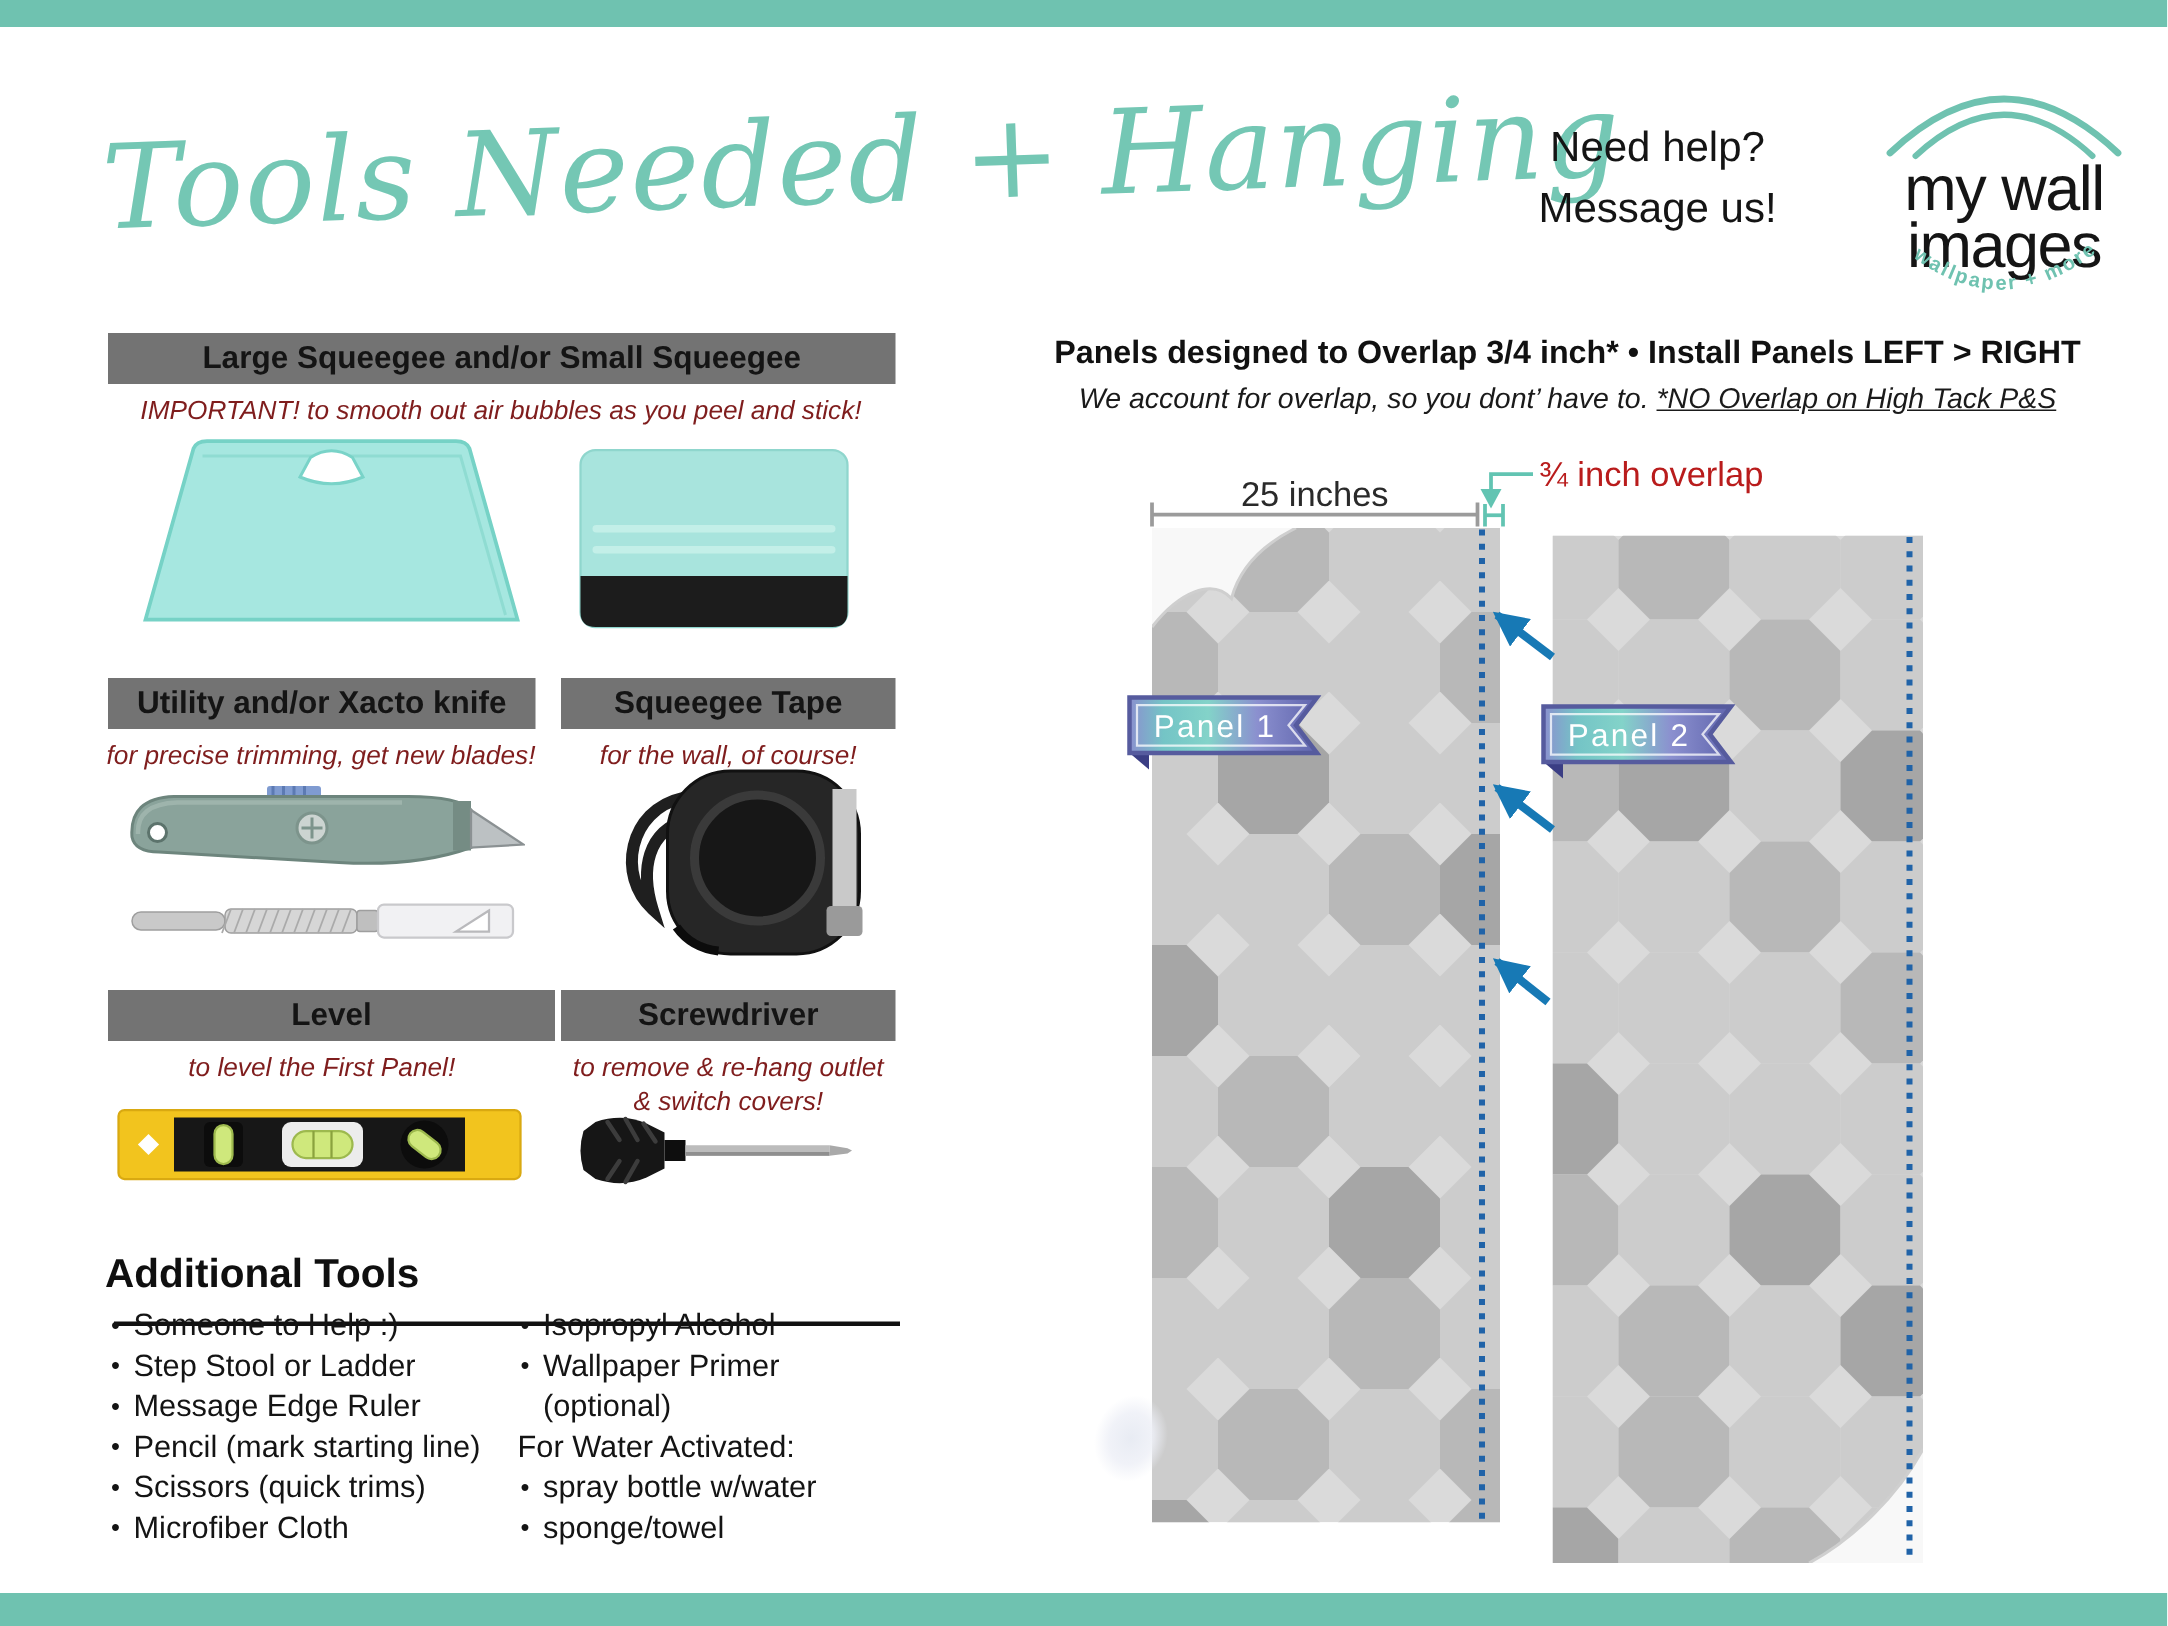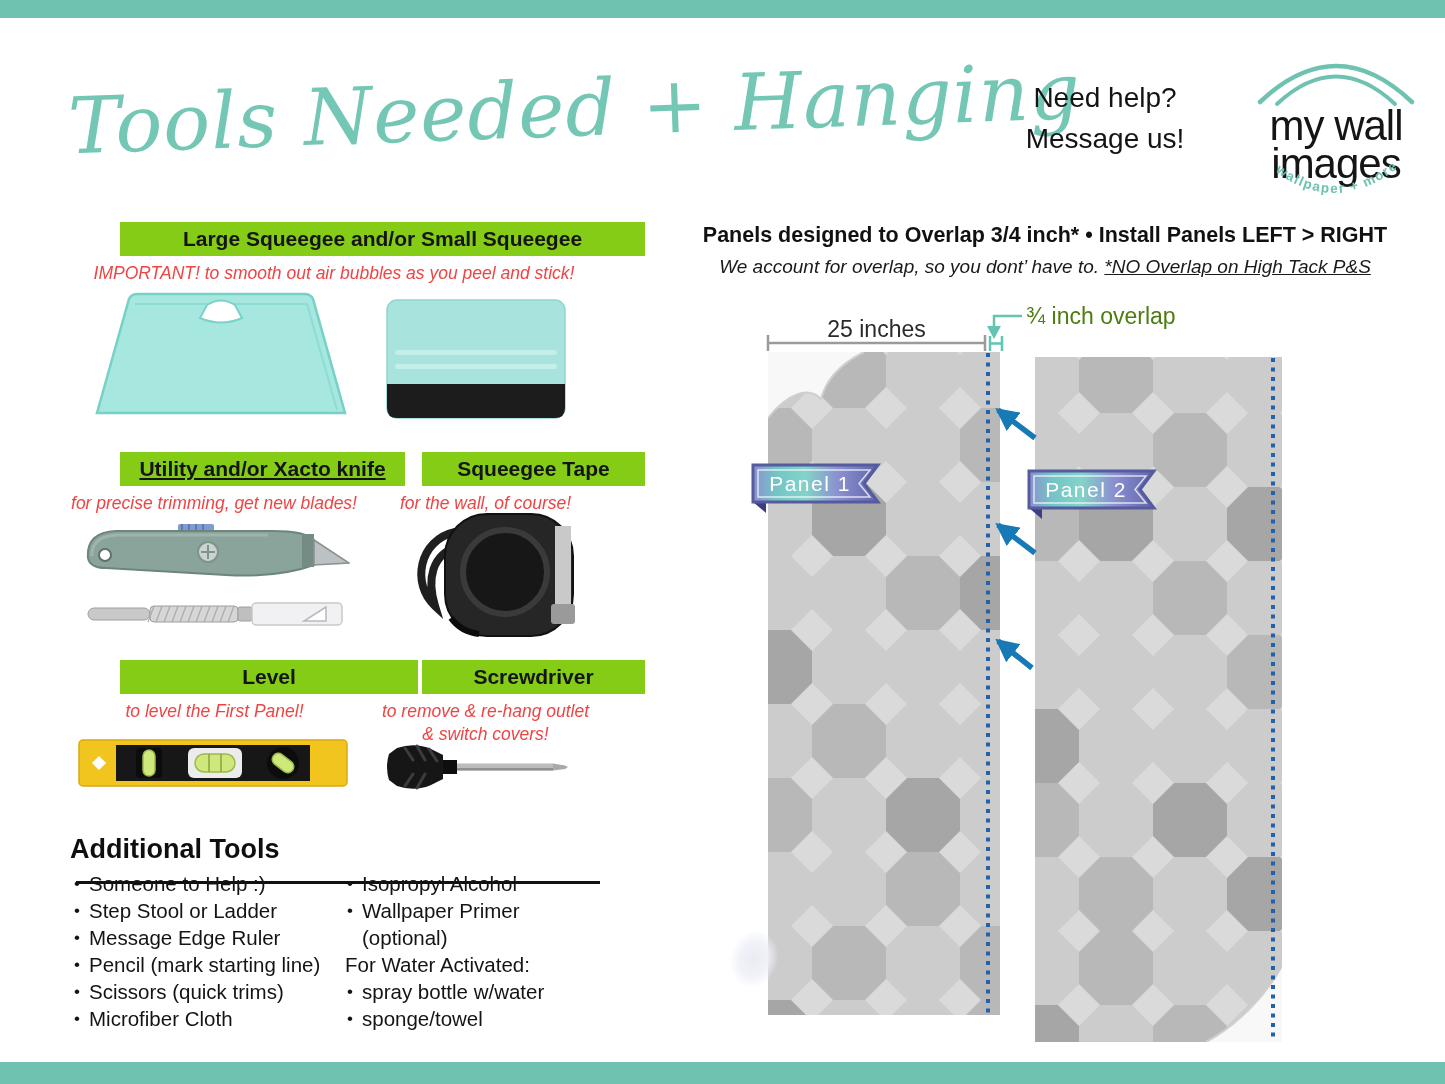--- a/index.html
+++ b/index.html
@@ -5,38 +5,38 @@
   html,body{margin:0;padding:0;background:#fff;}
   #canvas{position:relative;width:1445px;height:1084px;background:#ffffff;overflow:hidden;
           font-family:"Liberation Sans",sans-serif;color:#161616;}
   .abs{position:absolute;}
   .accent-bar{left:0;width:1445px;background:#6fc2b0;}
   
   #title{left:68px;top:66px;width:880px;font-family:"DejaVu Serif",serif;font-style:italic;
          font-size:78px;color:#74c7b4;white-space:nowrap;transform:rotate(-2deg);letter-spacing:1px;}
   #help{left:1000px;top:78px;width:210px;text-align:center;font-size:28px;line-height:1.45;color:#141414;font-weight:500;}
   
-  .bar-header{background:#84cc16;display:flex;align-items:center;justify-content:center;
-              height:34px;font-size:21px;font-weight:bold;color:#141414;margin-left:48px;}
-  .note{font-style:italic;font-size:17.5px;color:#ef4444;text-align:center;line-height:1.3;}
+  .bar-header{background:#737373;display:flex;align-items:center;justify-content:center;
+              height:34px;font-size:21px;font-weight:bold;color:#141414;}
+  .note{font-style:italic;font-size:17.5px;color:#7f1d1d;text-align:center;line-height:1.3;}
   
   #add-head-row{left:70px;top:834px;width:530px;display:flex;flex-direction:column;}
   #add-heading{font-size:27px;font-weight:bold;color:#0f0f0f;white-space:nowrap;}
   #add-rule{flex:1;border-top:3px solid #111;margin:16px 0 0 6px;}
   .tool-list{list-style:none;margin:0;padding:0;font-size:20.5px;color:#141414;}
   .tool-list li{line-height:27px;position:relative;padding-left:17px;}
   .tool-list li.bullet::before{content:"\2022";position:absolute;left:2px;top:0;font-size:17px;}
   .tool-list li.indent{padding-left:17px;}
   .tool-list li.bold-head{font-weight:normal;padding-left:0;}
   
   #diag-headline{left:650px;top:223px;width:790px;text-align:center;font-size:21.5px;font-weight:bold;color:#111;}
   #diag-subline{left:650px;top:256px;width:790px;text-align:center;font-size:19px;font-style:italic;color:#1a1a1a;}
   #diag-subline .u{text-decoration:underline;}
   #width-label{left:768px;top:316px;width:217px;text-align:center;font-size:23px;color:#2a2a2a;}
-  #overlap-label{left:1026px;top:303px;font-size:23px;color:#4d7c0f;white-space:nowrap;}
+  #overlap-label{left:1026px;top:303px;font-size:23px;color:#b91c1c;white-space:nowrap;}
   .panel{overflow:hidden;}
   #overlay-svg{left:0;top:0;pointer-events:none;}
   #smudge{left:722px;top:920px;width:64px;height:78px;border-radius:50% 40% 55% 45%;
           background:radial-gradient(closest-side,#e4e8f1 0%,#eef0f7 45%,rgba(255,255,255,0) 75%);
           transform:rotate(18deg);opacity:.85;}
 </style>
 </head>
 <body>
 <div id="canvas">
 
@@ -69,21 +69,21 @@
     <path d="M112,13 q14,-9 28,0 l7,13 q-21,9 -42,0 Z" fill="#ffffff" stroke="#79d3c8" stroke-width="2"></path>
   </svg>
 
   <svg class="abs" style="left:385px;top:298px;" width="182" height="124" viewBox="0 0 182 124">
     <rect x="2" y="2" width="178" height="118" rx="10" fill="#a8e4dd" stroke="#8fd6cd" stroke-width="1.5"></rect>
     <rect x="10" y="52" width="162" height="5" rx="2.5" fill="#c3efe8"></rect>
     <rect x="10" y="66" width="162" height="5" rx="2.5" fill="#c3efe8"></rect>
     <path d="M2,86 H180 V110 q0,10 -10,10 H12 q-10,0 -10,-10 Z" fill="#1c1c1c"></path>
   </svg>
 
-  <div class="abs bar-header" style="left:72px;top:452px;width:285px;text-decoration:underline;">Utility and/or Xacto knife</div>
+  <div class="abs bar-header" style="left:72px;top:452px;width:285px;">Utility and/or Xacto knife</div>
   <div class="abs bar-header" style="left:374px;top:452px;width:223px;">Squeegee Tape</div>
   <div class="abs note" style="left:60px;top:492px;width:308px;">for precise trimming, get new blades!</div>
   <div class="abs note" style="left:374px;top:492px;width:223px;">for the wall, of course!</div>
 
   <svg class="abs" style="left:78px;top:518px;" width="272" height="76" viewBox="0 0 272 76">
     <rect x="100" y="6" width="36" height="10" rx="2" fill="#7f9bd1"></rect>
     <path d="M104,6 v10 M111,6 v10 M118,6 v10 M125,6 v10" stroke="#5c7ab3" stroke-width="2"></path>
     <path d="M10,40 Q8,14 38,13 L194,13 Q228,13 236,22 L236,47 Q200,60 148,57 L28,50 Q12,50 10,40 Z" fill="#8aa39b" stroke="#6d857d" stroke-width="2"></path>
     <path d="M14,38 Q13,18 40,17 L190,17" fill="none" stroke="#a7bab3" stroke-width="3" opacity=".7"></path>
     <circle cx="27" cy="37" r="6" fill="#ffffff" stroke="#5c736c" stroke-width="2"></circle>

